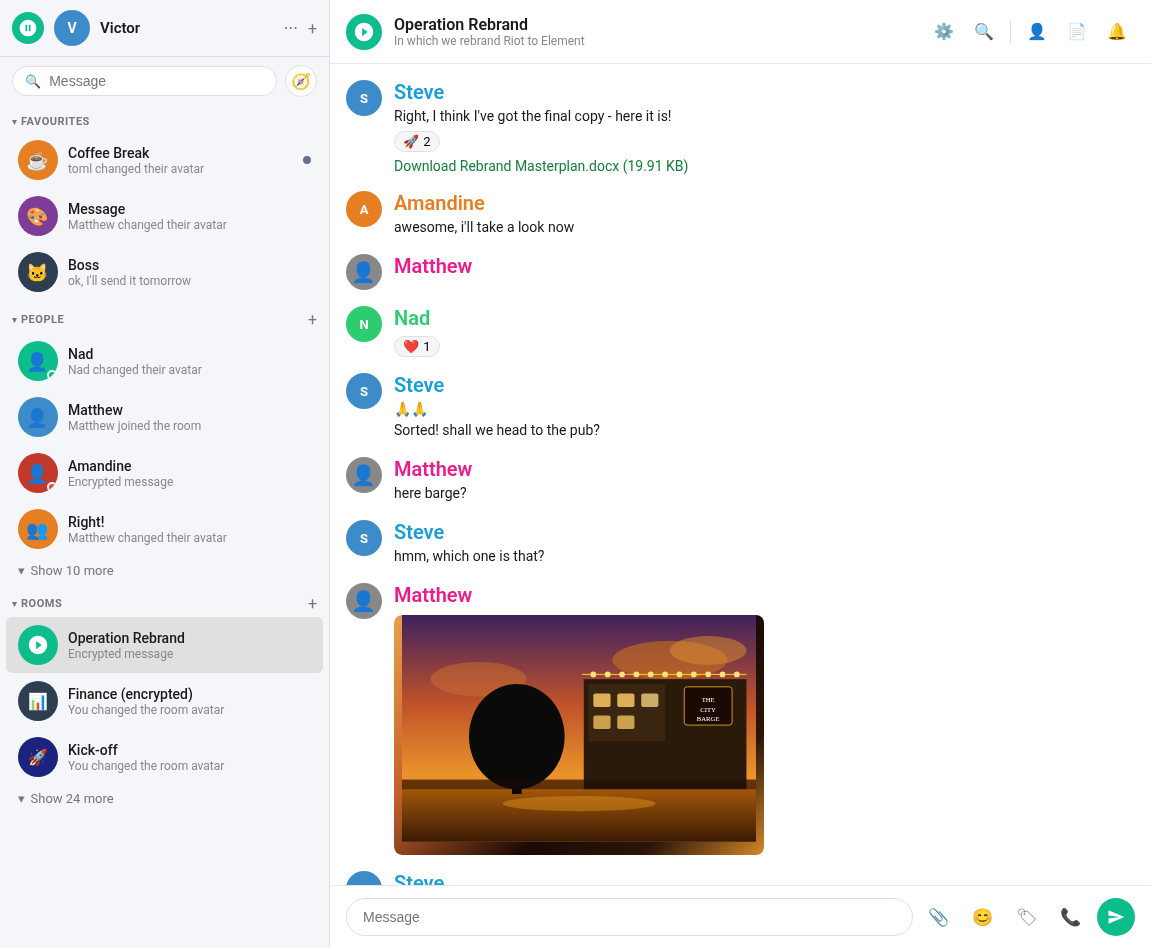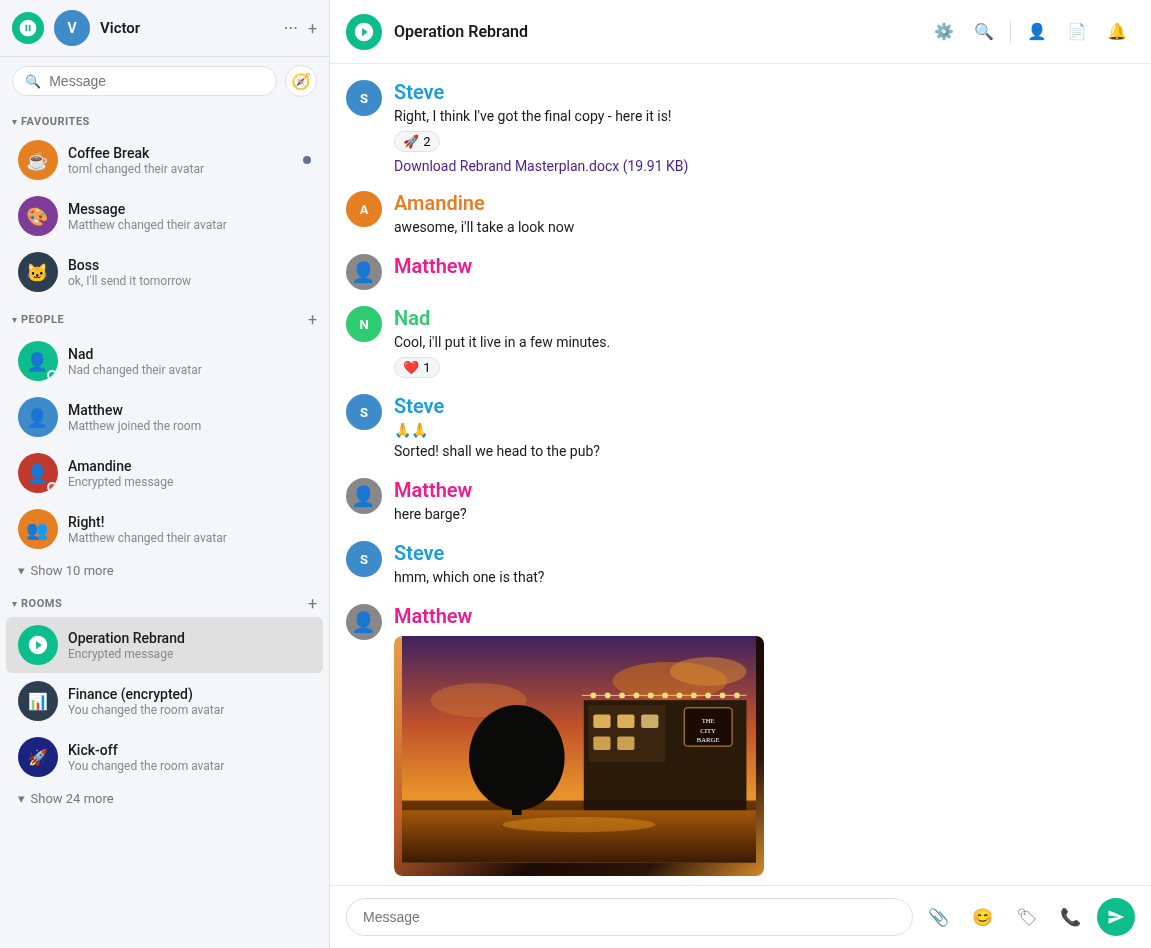--- a/index.html
+++ b/index.html
@@ -56,21 +56,21 @@
     .header-icon-btn { width: 36px; height: 36px; display: flex; align-items: center; justify-content: center; color: #666; cursor: pointer; border-radius: 6px; font-size: 16px; }
     .header-divider { width: 1px; height: 24px; background: #e0e0e0; margin: 0 4px; }
 
     .chat-messages { flex: 1; overflow-y: auto; padding: 16px 16px; }
     .message-group { display: flex; gap: 12px; margin-bottom: 16px; }
     .msg-avatar { width: 36px; height: 36px; border-radius: 50%; flex-shrink: 0; background: #666; display: flex; align-items: center; justify-content: center; font-size: 13px; font-weight: bold; color: white; overflow: hidden; }
     .msg-content { flex: 1; }
     .msg-sender { font-size: 20px; font-weight: 600; margin-bottom: 2px; }
     .msg-text { font-size: 14px; color: #1a1a1a; line-height: 1.5; }
     .msg-reaction { display: inline-flex; align-items: center; gap: 4px; background: #f4f6fa; border: 1px solid #e0e0e0; border-radius: 12px; padding: 2px 8px; font-size: 13px; margin-top: 4px; cursor: pointer; }
-    .msg-link { color: #4c1d95; text-decoration: none; font-size: 14px; cursor: pointer; }
+    .msg-link { color: #15803d; text-decoration: none; font-size: 14px; cursor: pointer; }
     .msg-image { margin-top: 8px; max-width: 420px; border-radius: 8px; overflow: hidden; }
     .msg-image-placeholder { width: 370px; height: 240px; border-radius: 8px; background: linear-gradient(135deg, #e8a04a 0%, #c4602a 30%, #1a0a05 60%, #2c1508 80%, #d4882a 100%); position: relative; display: flex; align-items: flex-end; justify-content: flex-end; padding: 8px; }
 
     .sender-steve { color: #1a9edb; }
     .sender-amandine { color: #e67e22; }
     .sender-matthew { color: #e91e8c; }
     .sender-nad { color: #2ecc71; }
 
     .chat-input-area { padding: 12px 16px; border-top: 1px solid #e8e8e8; display: flex; align-items: center; gap: 8px; }
     .chat-input { flex: 1; border: 1px solid #e0e0e0; border-radius: 20px; padding: 10px 16px; font-size: 14px; outline: none; color: #999; background: white; }
@@ -260,20 +260,21 @@
 <div class="main">
 
   <div class="chat-header">
     <div class="operation-rebrand-icon">
       <svg width="22" height="22" viewBox="0 0 24 24" fill="white">
           <path d="M12 2C6.48 2 2 6.48 2 12s4.48 10 10 10 10-4.48 10-10S17.52 2 12 2zm-2 14.5v-9l6 4.5-6 4.5z"></path>
         </svg>
     </div>
     <div class="chat-room-info">
       <div class="chat-room-name">Operation Rebrand</div>
+      <div class="chat-room-desc">In which we rebrand Riot to Element</div>
     </div>
     <div class="header-icons">
       <div class="header-icon-btn" title="Settings">⚙️</div>
       <div class="header-icon-btn" title="Search">🔍</div>
       <div class="header-divider"></div>
       <div class="header-icon-btn" title="Members">👤</div>
       <div class="header-icon-btn" title="Files">📄</div>
       <div class="header-icon-btn" title="Notifications">🔔</div>
     </div>
   </div>
@@ -309,21 +310,20 @@
       </div>
       <div class="msg-content">
         <div class="msg-sender sender-matthew">Matthew</div>
       </div>
     </div>
 
     <div class="message-group">
       <div class="msg-avatar" style="background:#2ecc71;">N</div>
       <div class="msg-content">
         <div class="msg-sender sender-nad">Nad</div>
-        <div class="msg-text">Cool, i'll put it live in a few minutes.</div>
         <div class="msg-reaction">
           <span>❤️</span>
           <span>1</span>
         </div>
       </div>
     </div>
 
     <div class="message-group">
       <div class="msg-avatar av-blue" style="background:#3d8bc9;">S</div>
       <div class="msg-content">

